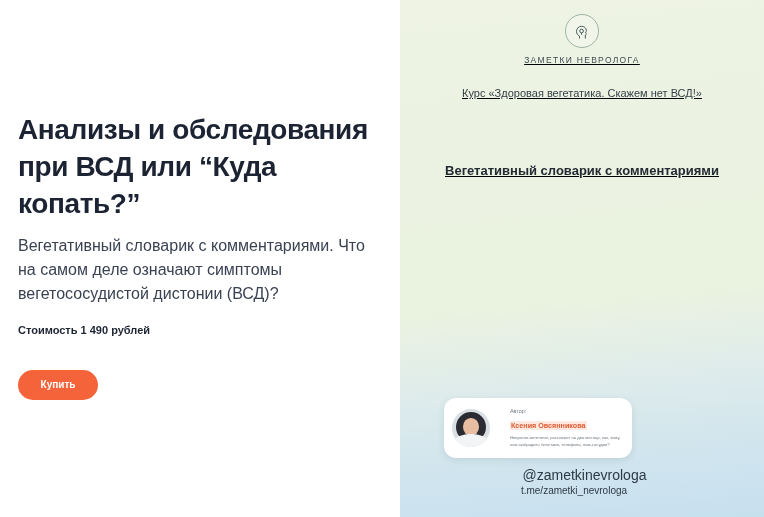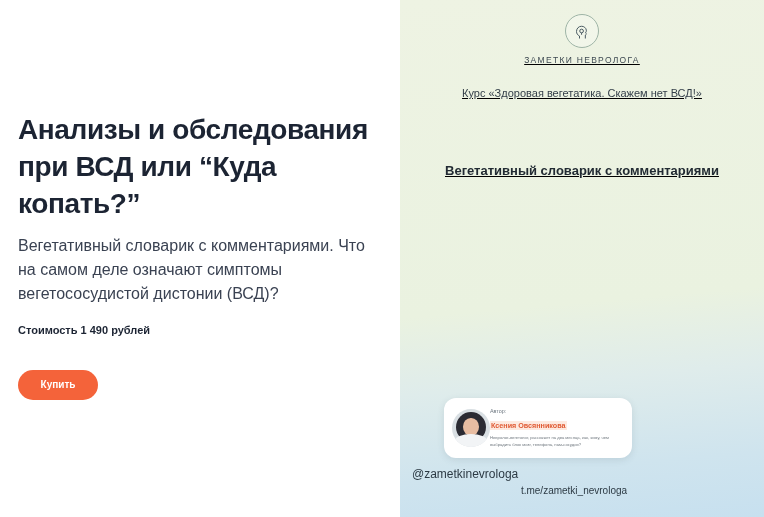--- a/index.html
+++ b/index.html
@@ -131,21 +131,21 @@
     left: 44px;
     top: 398px;
     width: 188px;
     height: 60px;
     background: #ffffff;
     border-radius: 12px;
     box-shadow: 0 2px 7px rgba(60,80,90,0.13);
     display: flex;
     align-items: center;
     padding: 0 8px;
-    gap: 0;
+    gap: 20px;
   }
   .avatar {
     width: 38px;
     height: 38px;
     border-radius: 50%;
     overflow: hidden;
     flex: none;
     position: relative;
     background: #d9dfe3;
   }
@@ -166,24 +166,24 @@
   .author-name {
     font-size: 7.2px; font-weight: 700; color: #e05a33; margin-top: 2px;
     background: #fde9df; display: inline-block; padding: 0 1px;
   }
   .author-desc {
     margin-top: 3px; font-size: 4.2px; line-height: 1.45; color: #70787f;
   }
 
   .handle {
     position: absolute;
-    left: 12px; right: 0;
+    left: 5px; right: 0;
     top: 467px;
-    text-align: left;
-    font-size: 12px;
+    text-align: center;
+    font-size: 14px;
     color: #2c3a44;
   }
   .tme {
     position: absolute;
     left: 0; right: 16px;
     top: 485px;
     text-align: center;
     font-size: 10px;
     color: #2c3a44;
   }

